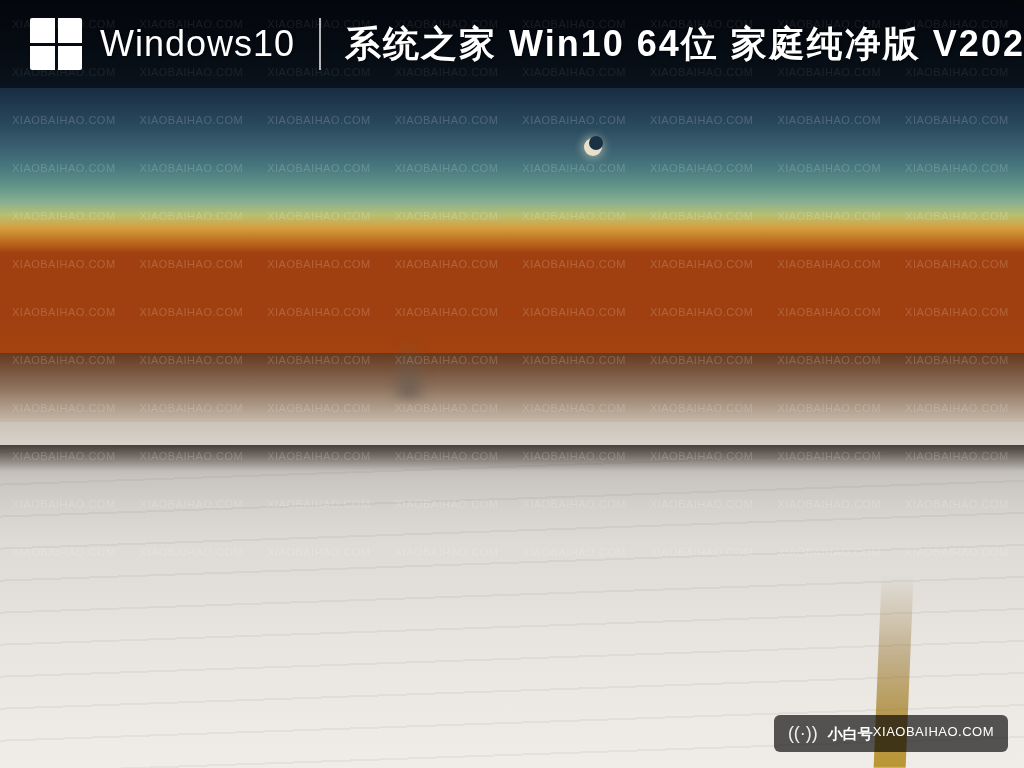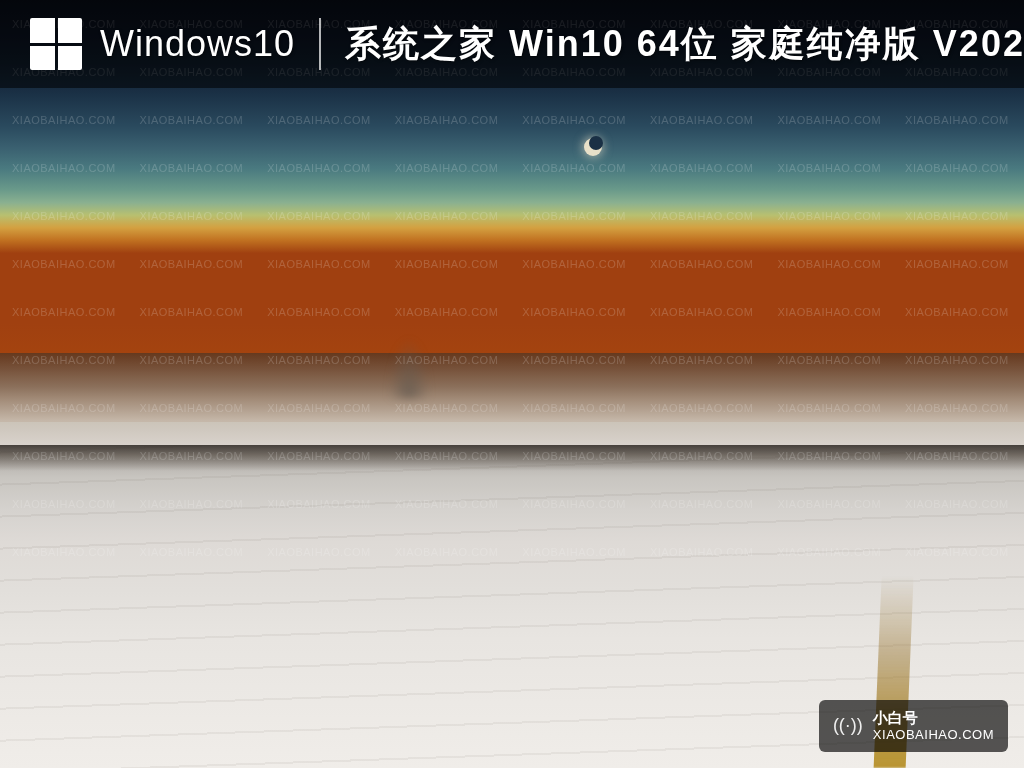--- a/index.html
+++ b/index.html
@@ -306,21 +306,21 @@
     #badge-text-secondary {
       color: #ffffff;
       font-size: 13px;
       font-weight: 400;
       font-family: Arial, sans-serif;
       letter-spacing: 0.5px;
     }
 
     .badge-texts {
       display: flex;
-      flex-direction: column;
+      flex-direction: row;
       line-height: 1.3;
     }
   </style>
 </head>
 <body>
 
 <div id="scene">
 
   <div id="sky"></div>
 

